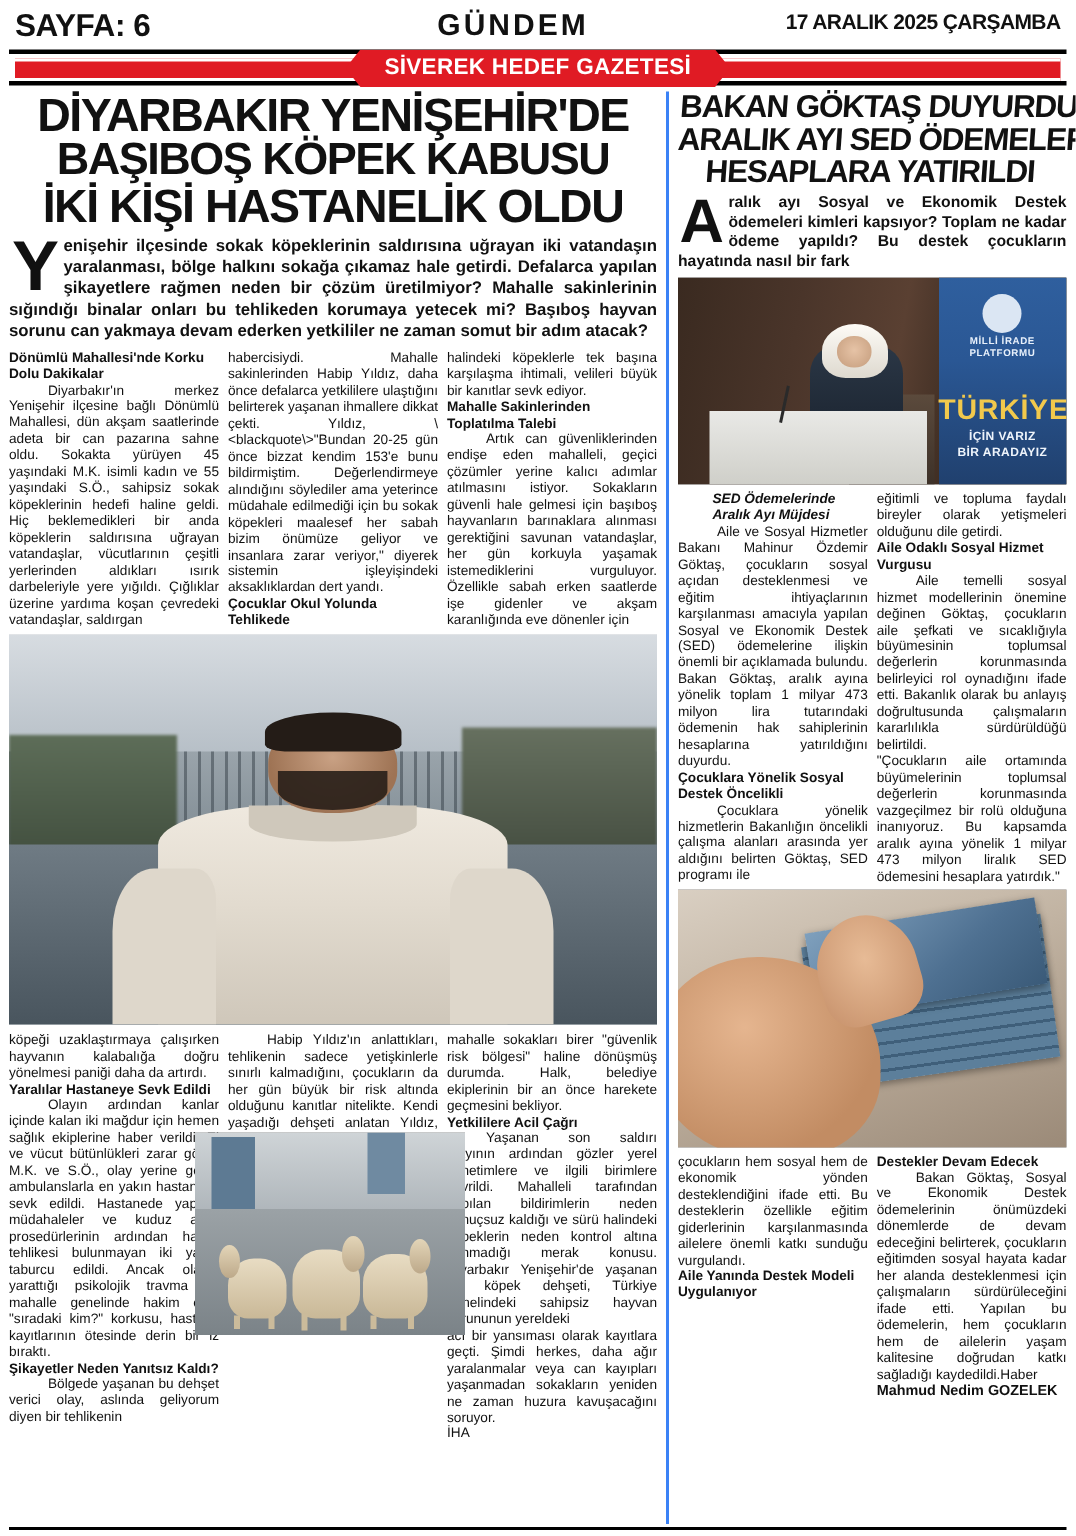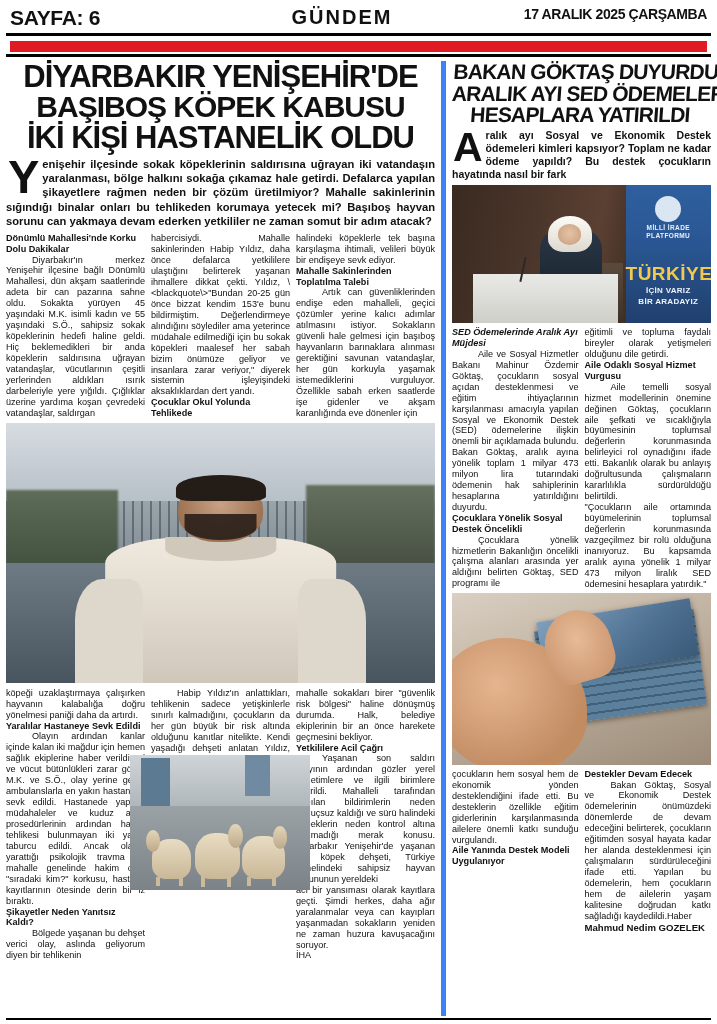--- a/index.html
+++ b/index.html
@@ -23,21 +23,21 @@
   .ribbon {
     position: absolute; left: 50%; top: -3px; transform: translateX(-50%);
     background: #e01b24; color: #fff; font-size: 15px; font-weight: bold;
     padding: 3px 26px 5px 26px; letter-spacing: 0.2px; white-space: nowrap;
     clip-path: polygon(10px 0, calc(100% - 10px) 0, 100% 50%, calc(100% - 10px) 100%, 10px 100%, 0 50%);
     z-index: 3;
   }
 
   
   .content { display: flex; margin-top: 4px; height: 955px; }
-  .left-pane { width: 440px; padding-right: 6px; border-right: 5px solid #3b82f6; }
+  .left-pane { width: 440px; padding-right: 6px; border-right: 2px solid #3b82f6; }
   .right-pane { width: 265px; padding-left: 6px; }
 
   
   .headline-main { text-align: center; font-weight: bold; line-height: 1.0; letter-spacing: -1px; }
   .headline-main div { font-size: 32px; white-space: nowrap; }
   .headline-main div:nth-child(1) { font-size: 31px; }
   .headline-main div:nth-child(2) { font-size: 30px; }
   .headline-main div:nth-child(3) { font-size: 31px; }
 
   .headline-right { font-weight: bold; line-height: 1.03; letter-spacing: -0.8px; text-align: center; transform: skewX(-4deg); }
@@ -50,21 +50,21 @@
   .lead-r .dropcap { float: left; font-size: 41px; line-height: 0.8; font-weight: bold; padding: 2px 3px 0 1px; }
 
   
   .cols3 { display: flex; gap: 6px; margin-top: 5px; }
   .cols3 .col { width: 142px; }
   .cols2 { display: flex; gap: 6px; }
   .cols2 .col { width: 127px; }
 
   .body-txt { font-size: 9.1px; line-height: 1.205; text-align: justify; hyphens: auto; }
   .sub { font-size: 9.1px; font-weight: bold; line-height: 1.18; }
-  .sub-i { font-size: 9.1px; font-weight: bold; font-style: italic; line-height: 1.18; }
+  .sub-i { font-size: 9.1px; font-weight: bold; font-style: italic; line-height: 1.18; margin-left: 23px; }
   .indent { text-indent: 26px; }
   .byline { font-size: 9.6px; font-weight: bold; }
 
   
   .photo { position: relative; overflow: hidden; background: #8d8d8d; }
 
   
   .photo-man { width: 100%; height: 260px; margin-top: 4px;
     background:
       linear-gradient(180deg, #c9cdd2 0%, #b6bcc2 18%, #8e9aa2 38%, #6f7d86 60%, #5c6b74 100%);
@@ -145,20 +145,21 @@
 <div class="page">
 
   <div class="masthead">
     <div class="mh-page">SAYFA: 6</div>
     <div class="mh-section">GÜNDEM</div>
     <div class="mh-date">17 ARALIK 2025 ÇARŞAMBA</div>
   </div>
 
   <div class="redbar-wrap">
     <div class="redbar"></div>
+    <div class="ribbon">SİVEREK HEDEF GAZETESİ</div>
   </div>
 
   <div class="content">
 
     <div class="left-pane">
 
       <div class="headline-main">
         <div>DİYARBAKIR YENİŞEHİR'DE</div>
         <div>BAŞIBOŞ KÖPEK KABUSU</div>
         <div>İKİ KİŞİ HASTANELİK OLDU</div>
@@ -171,21 +172,21 @@
       <div class="cols3">
         <div class="col">
           <div class="sub">Dönümlü Mahallesi'nde Korku Dolu Dakikalar</div>
           <div class="body-txt indent">Diyarbakır'ın merkez Yenişehir ilçesine bağlı Dönümlü Mahallesi, dün akşam saatlerinde adeta bir can pazarına sahne oldu. Sokakta yürüyen 45 yaşındaki M.K. isimli kadın ve 55 yaşındaki S.Ö., sahipsiz sokak köpeklerinin hedefi haline geldi. Hiç beklemedikleri bir anda köpeklerin saldırısına uğrayan vatandaşlar, vücutlarının çeşitli yerlerinden aldıkları ısırık darbeleriyle yere yığıldı. Çığlıklar üzerine yardıma koşan çevredeki vatandaşlar, saldırgan</div>
         </div>
         <div class="col">
           <div class="body-txt">habercisiydi. Mahalle sakinlerinden Habip Yıldız, daha önce defalarca yetkililere ulaştığını belirterek yaşanan ihmallere dikkat çekti. Yıldız, \&lt;blackquote\&gt;"Bundan 20-25 gün önce bizzat kendim 153'e bunu bildirmiştim. Değerlendirmeye alındığını söylediler ama yeterince müdahale edilmediği için bu sokak köpekleri maalesef her sabah bizim önümüze geliyor ve insanlara zarar veriyor," diyerek sistemin işleyişindeki aksaklıklardan dert yandı.</div>
           <div class="sub">Çocuklar Okul Yolunda Tehlikede</div>
         </div>
         <div class="col">
-          <div class="body-txt">halindeki köpeklerle tek başına karşılaşma ihtimali, velileri büyük bir endişeye sevk ediyor.</div>
+          <div class="body-txt">halindeki köpeklerle tek başına karşılaşma ihtimali, velileri büyük bir kanıtlar sevk ediyor.</div>
           <div class="sub">Mahalle Sakinlerinden Toplatılma Talebi</div>
           <div class="body-txt indent">Artık can güvenliklerinden endişe eden mahalleli, geçici çözümler yerine kalıcı adımlar atılmasını istiyor. Sokakların güvenli hale gelmesi için başıboş hayvanların barınaklara alınması gerektiğini savunan vatandaşlar, her gün korkuyla yaşamak istemediklerini vurguluyor. Özellikle sabah erken saatlerde işe gidenler ve akşam karanlığında eve dönenler için</div>
         </div>
       </div>
 
       <div class="photo photo-man">
         <div class="pm-sky"></div>
         <div class="pm-wall"></div>
         <div class="pm-fence"></div>
         <div class="pm-green"></div>

